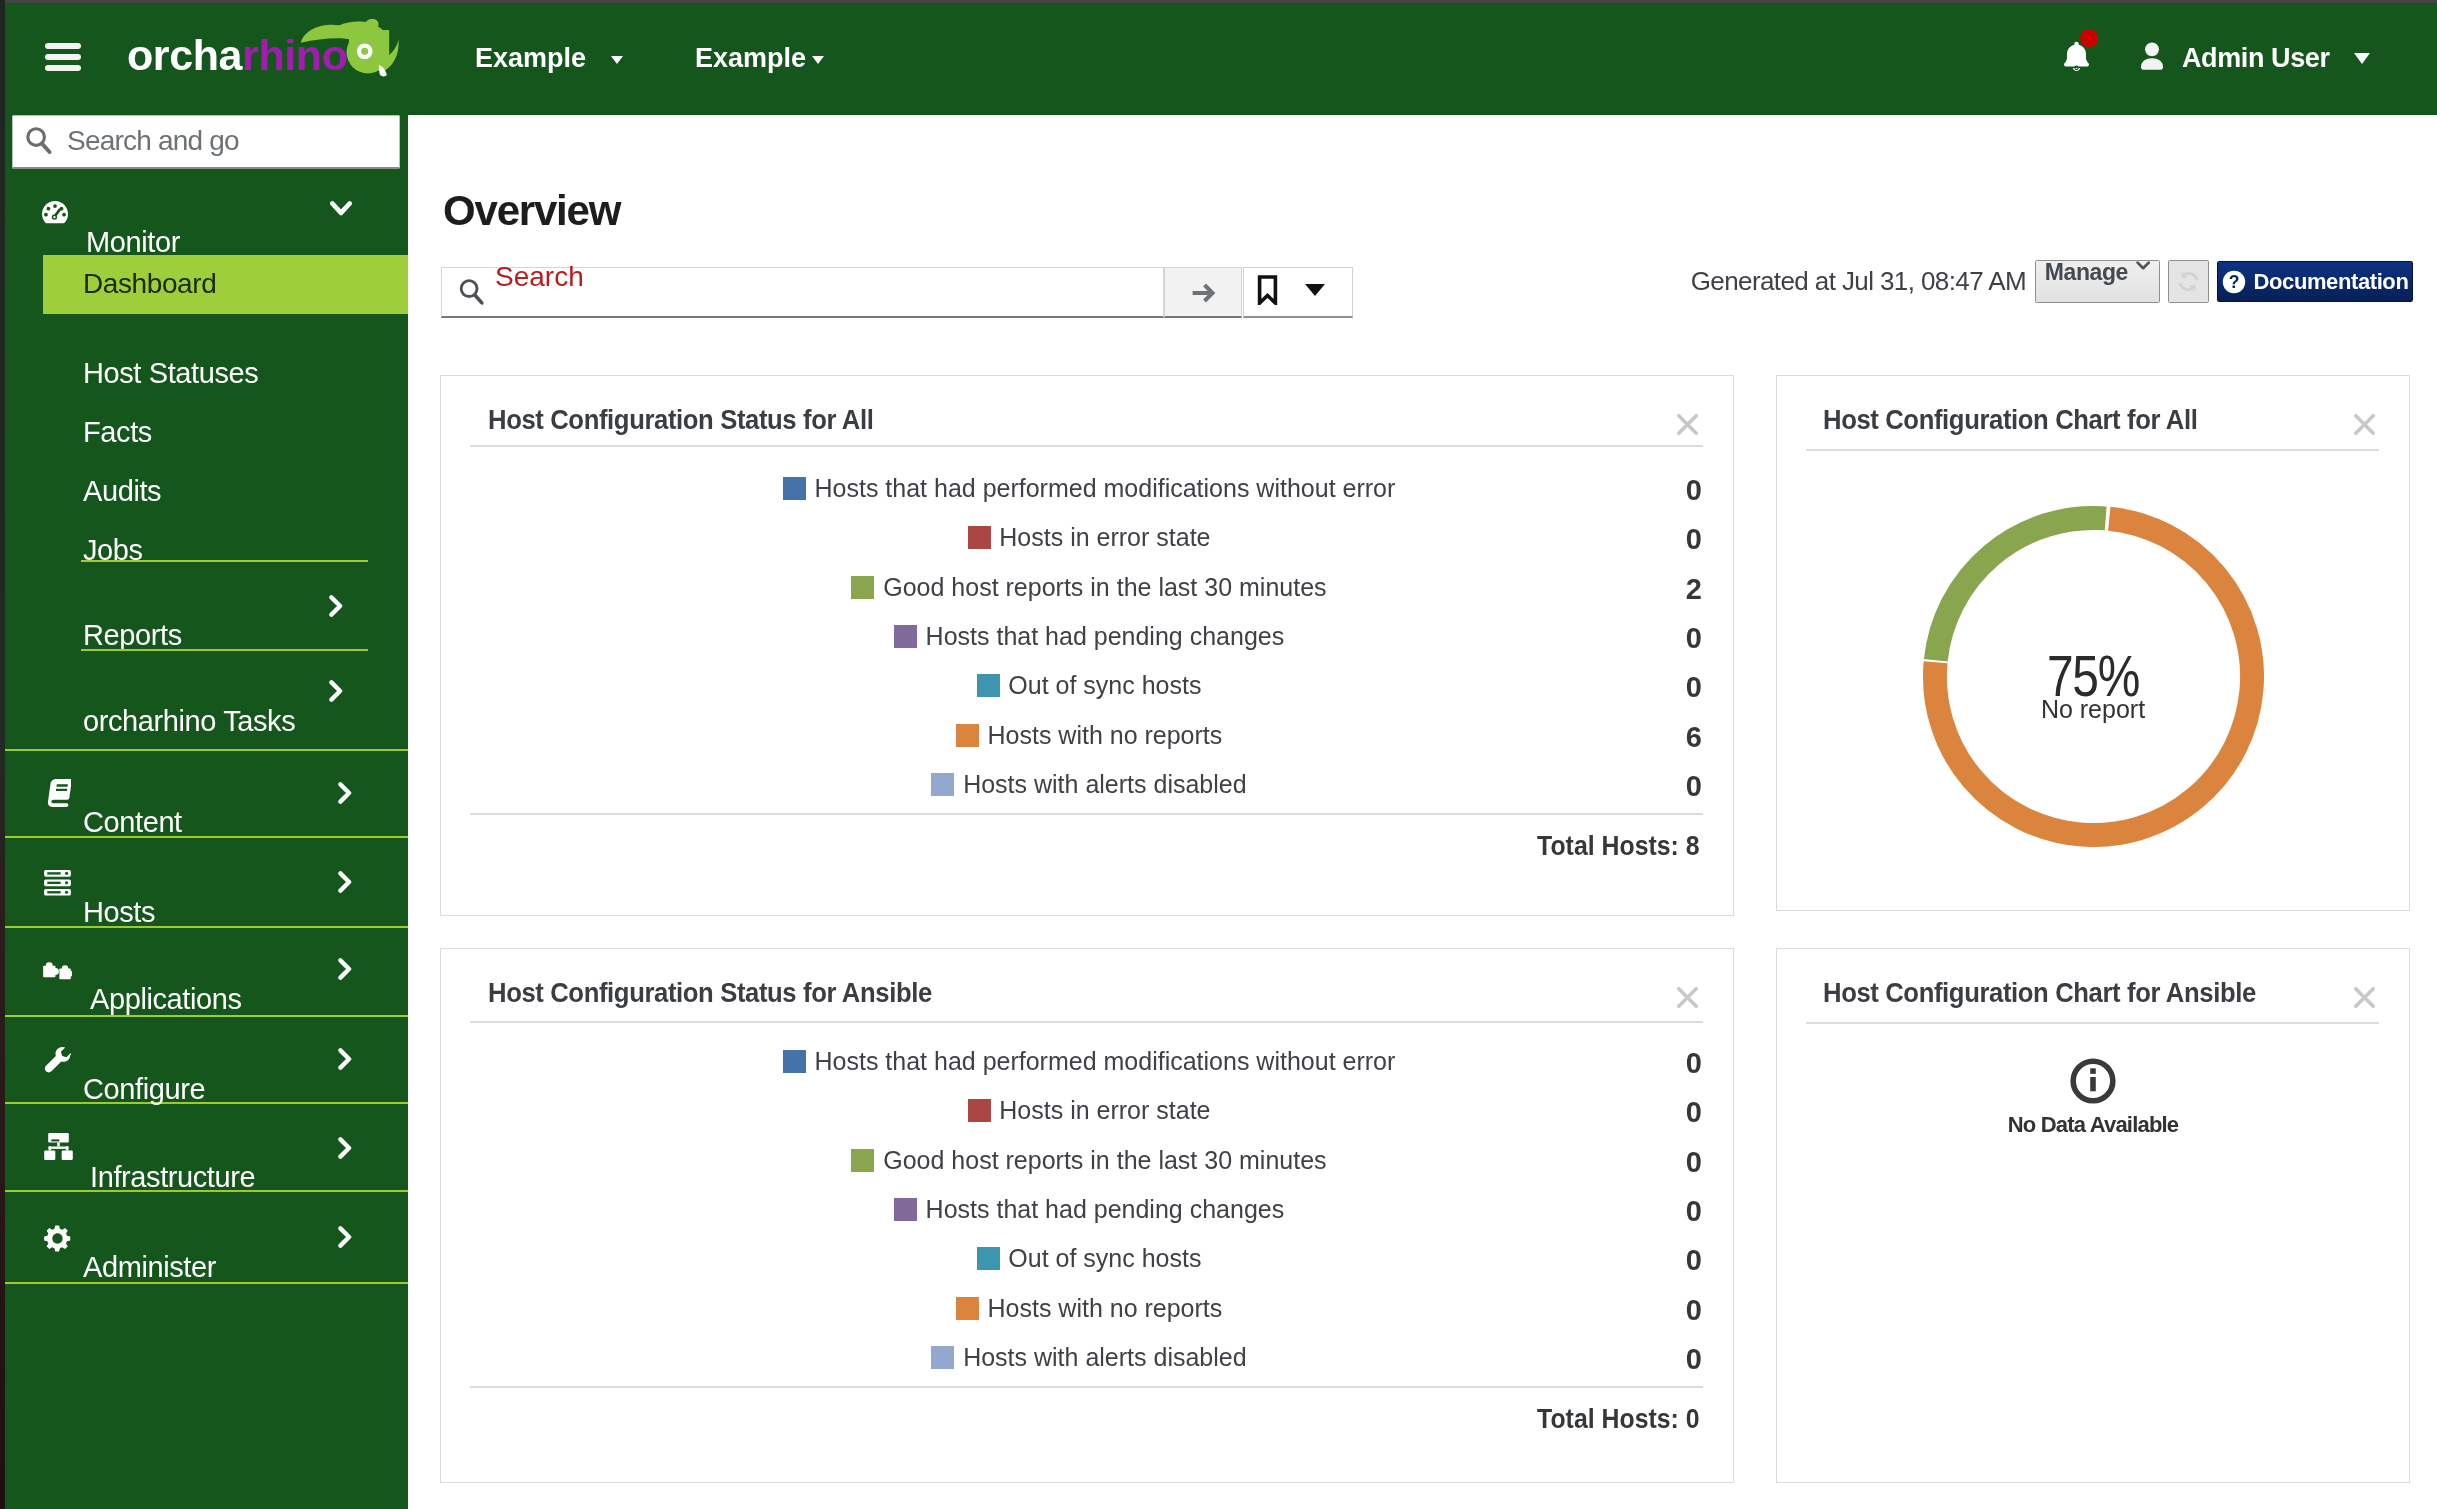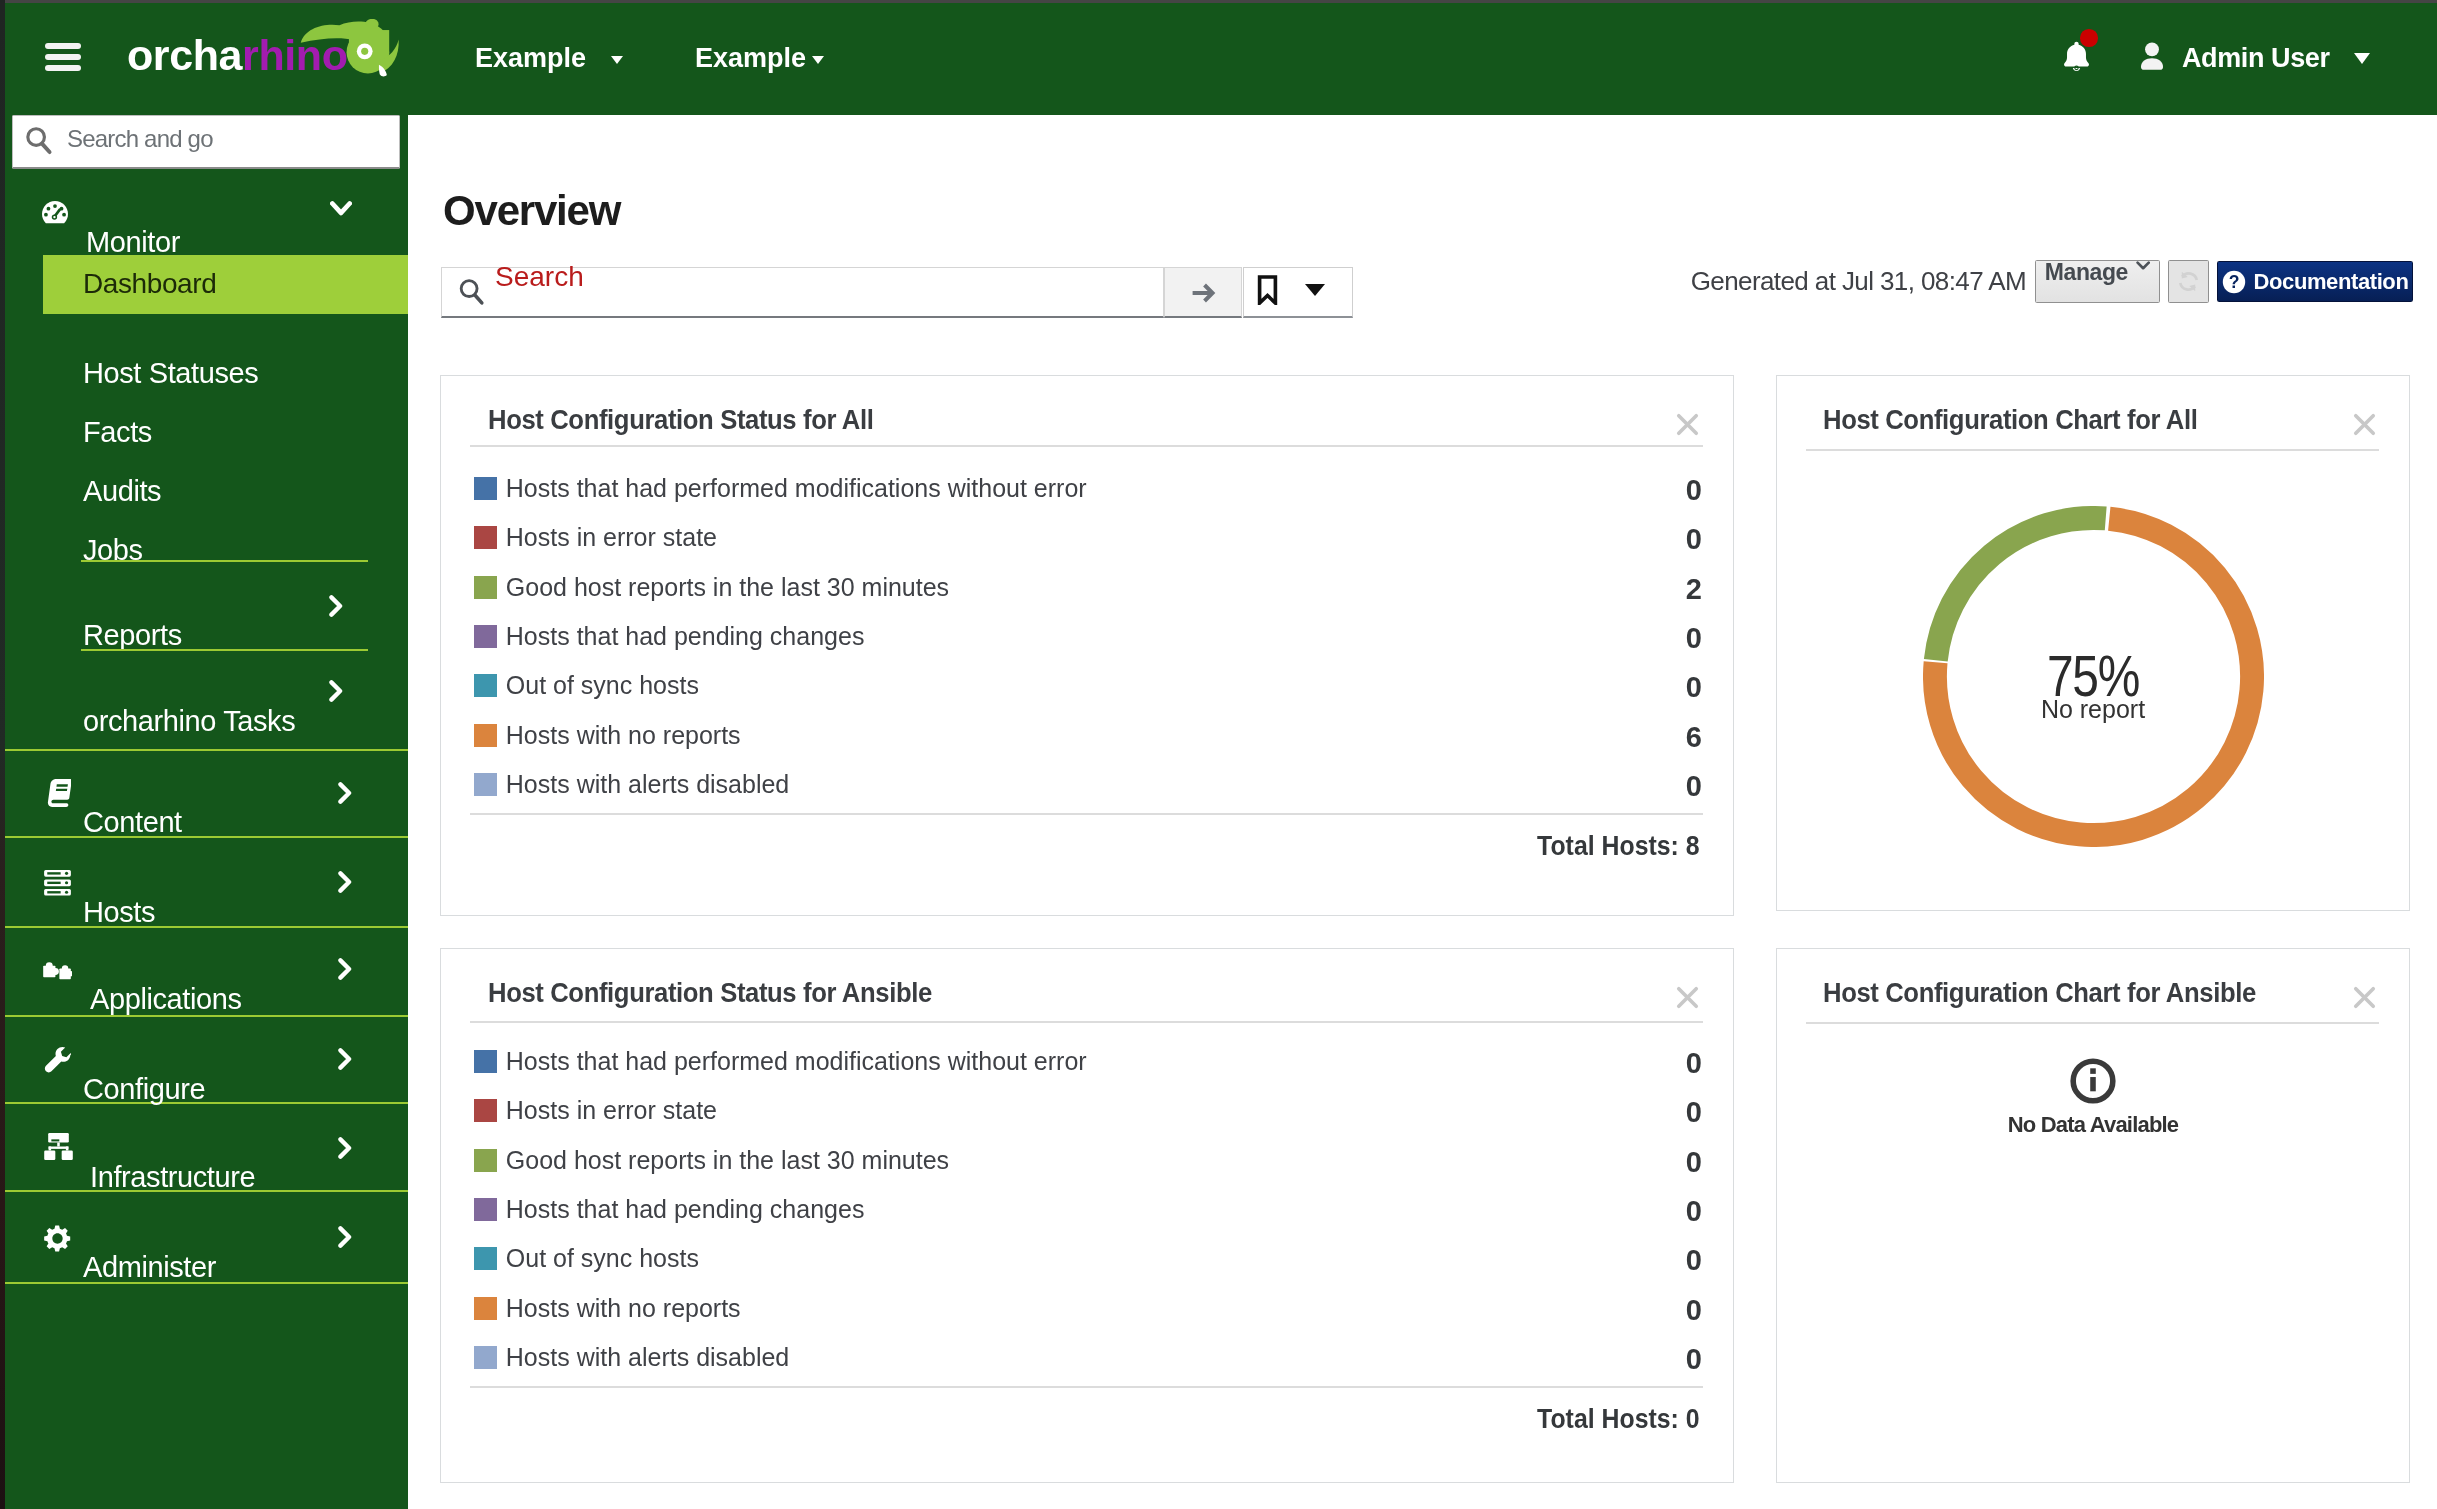--- a/index.html
+++ b/index.html
@@ -15,21 +15,21 @@
   .menulbl { color:#fff; font-size:29px; line-height:1; letter-spacing:-0.4px;margin-top:30px; }
   .caret-d { width:0; height:0; border-left:8.8px solid transparent;
     border-right:8.8px solid transparent; border-top:11px solid #fff; }
   .sep { background:#9cca33; height:1.6px; }
   .hl { background:#9ecf3a; }
   .card { position:absolute; background:#fff; border:0.8px solid #d9dcde; }
   .ctitle { position:absolute; font-size:27px; font-weight:700; color:#3a3d41;
     line-height:1; letter-spacing:-0.4px; transform:scaleX(.95); transform-origin:0 0; white-space:nowrap; }
   .cdiv { position:absolute; height:1.6px; background:#dcdcdc; }
   .xclose { position:absolute; width:27px; height:27px; }
-  .lrow { position:absolute; height:49px; display:flex; align-items:center; }
+  .lrow { position:absolute; height:49px; display:flex; align-items:center;justify-content:center; }
   .sq { width:23px; height:23px; margin-right:8.8px; flex:none; }
   .llbl { font-size:25px; color:#3f4146; letter-spacing:0px; white-space:nowrap; }
   .lval { position:absolute; font-size:29px; font-weight:600; color:#35383b; line-height:1; }
   .totalr { position:absolute; font-size:27px; font-weight:700; color:#35383b; line-height:1; white-space:nowrap; transform:scaleX(.92); transform-origin:100% 50%; }
 </style>
 </head>
 <body>
 <div class="abs" id="topstrip"></div>
 <div class="abs" id="header"></div>
 <div class="abs" id="sidebar"></div>
@@ -70,21 +70,21 @@
   <path fill="#f3f3f3" d="M17 20c-7.5 0-13.5 4.2-13.5 10.5 0 2 1.4 3.5 3.4 3.5h20.2c2 0 3.4-1.5 3.4-3.5C30.5 24.2 24.5 20 17 20z"></path>
 </svg>
 <div class="abs wtxt" style="left:2182px;top:45px;letter-spacing:-0.4px">Admin User</div>
 <div class="abs caret-d" style="left:2354px;top:53px"></div>
 
 <div class="abs" style="left:12px;top:115px;width:388px;height:54px;background:#fff;border:0.8px solid #bdbdbd;border-bottom:2.4px solid #8b8b8b;border-radius:1.6px"></div>
 <svg class="abs" style="left:24px;top:126px" width="29" height="30" viewBox="0 0 36 38">
   <circle cx="15" cy="14" r="10.5" fill="none" stroke="#6d6d6d" stroke-width="4"></circle>
   <line x1="23" y1="23" x2="32" y2="33" stroke="#6d6d6d" stroke-width="5" stroke-linecap="round"></line>
 </svg>
-<div class="abs" style="left:67px;top:127px;font-size:24px;color:#6d7276;line-height:1;letter-spacing:-0.8px">Search and go</div>
+<div class="abs" style="left:67px;top:127px;font-size:28px;color:#6d7276;line-height:1;letter-spacing:-0.8px">Search and go</div>
 
 <svg class="abs" style="left:42px;top:200px" width="26" height="25.5" viewBox="0 0 33 32">
   <path fill="#fff" d="M16.5 1C7.4 1 0 8.4 0 17.5c0 4.6 1.9 8.8 4.9 11.8h23.2c3-3 4.9-7.2 4.9-11.8C33 8.4 25.6 1 16.5 1z"></path>
   <circle cx="16.5" cy="7.5" r="2.4" fill="#14561b"></circle>
   <circle cx="8.2" cy="10.8" r="2.4" fill="#14561b"></circle>
   <circle cx="24.8" cy="10.8" r="2.4" fill="#14561b"></circle>
   <circle cx="5" cy="18.5" r="2.4" fill="#14561b"></circle>
   <circle cx="28" cy="18.5" r="2.4" fill="#14561b"></circle>
   <path d="M15 22 L22.5 12" stroke="#14561b" stroke-width="3.4" stroke-linecap="round"></path>
   <circle cx="15.8" cy="21.5" r="3.4" fill="#14561b"></circle>

